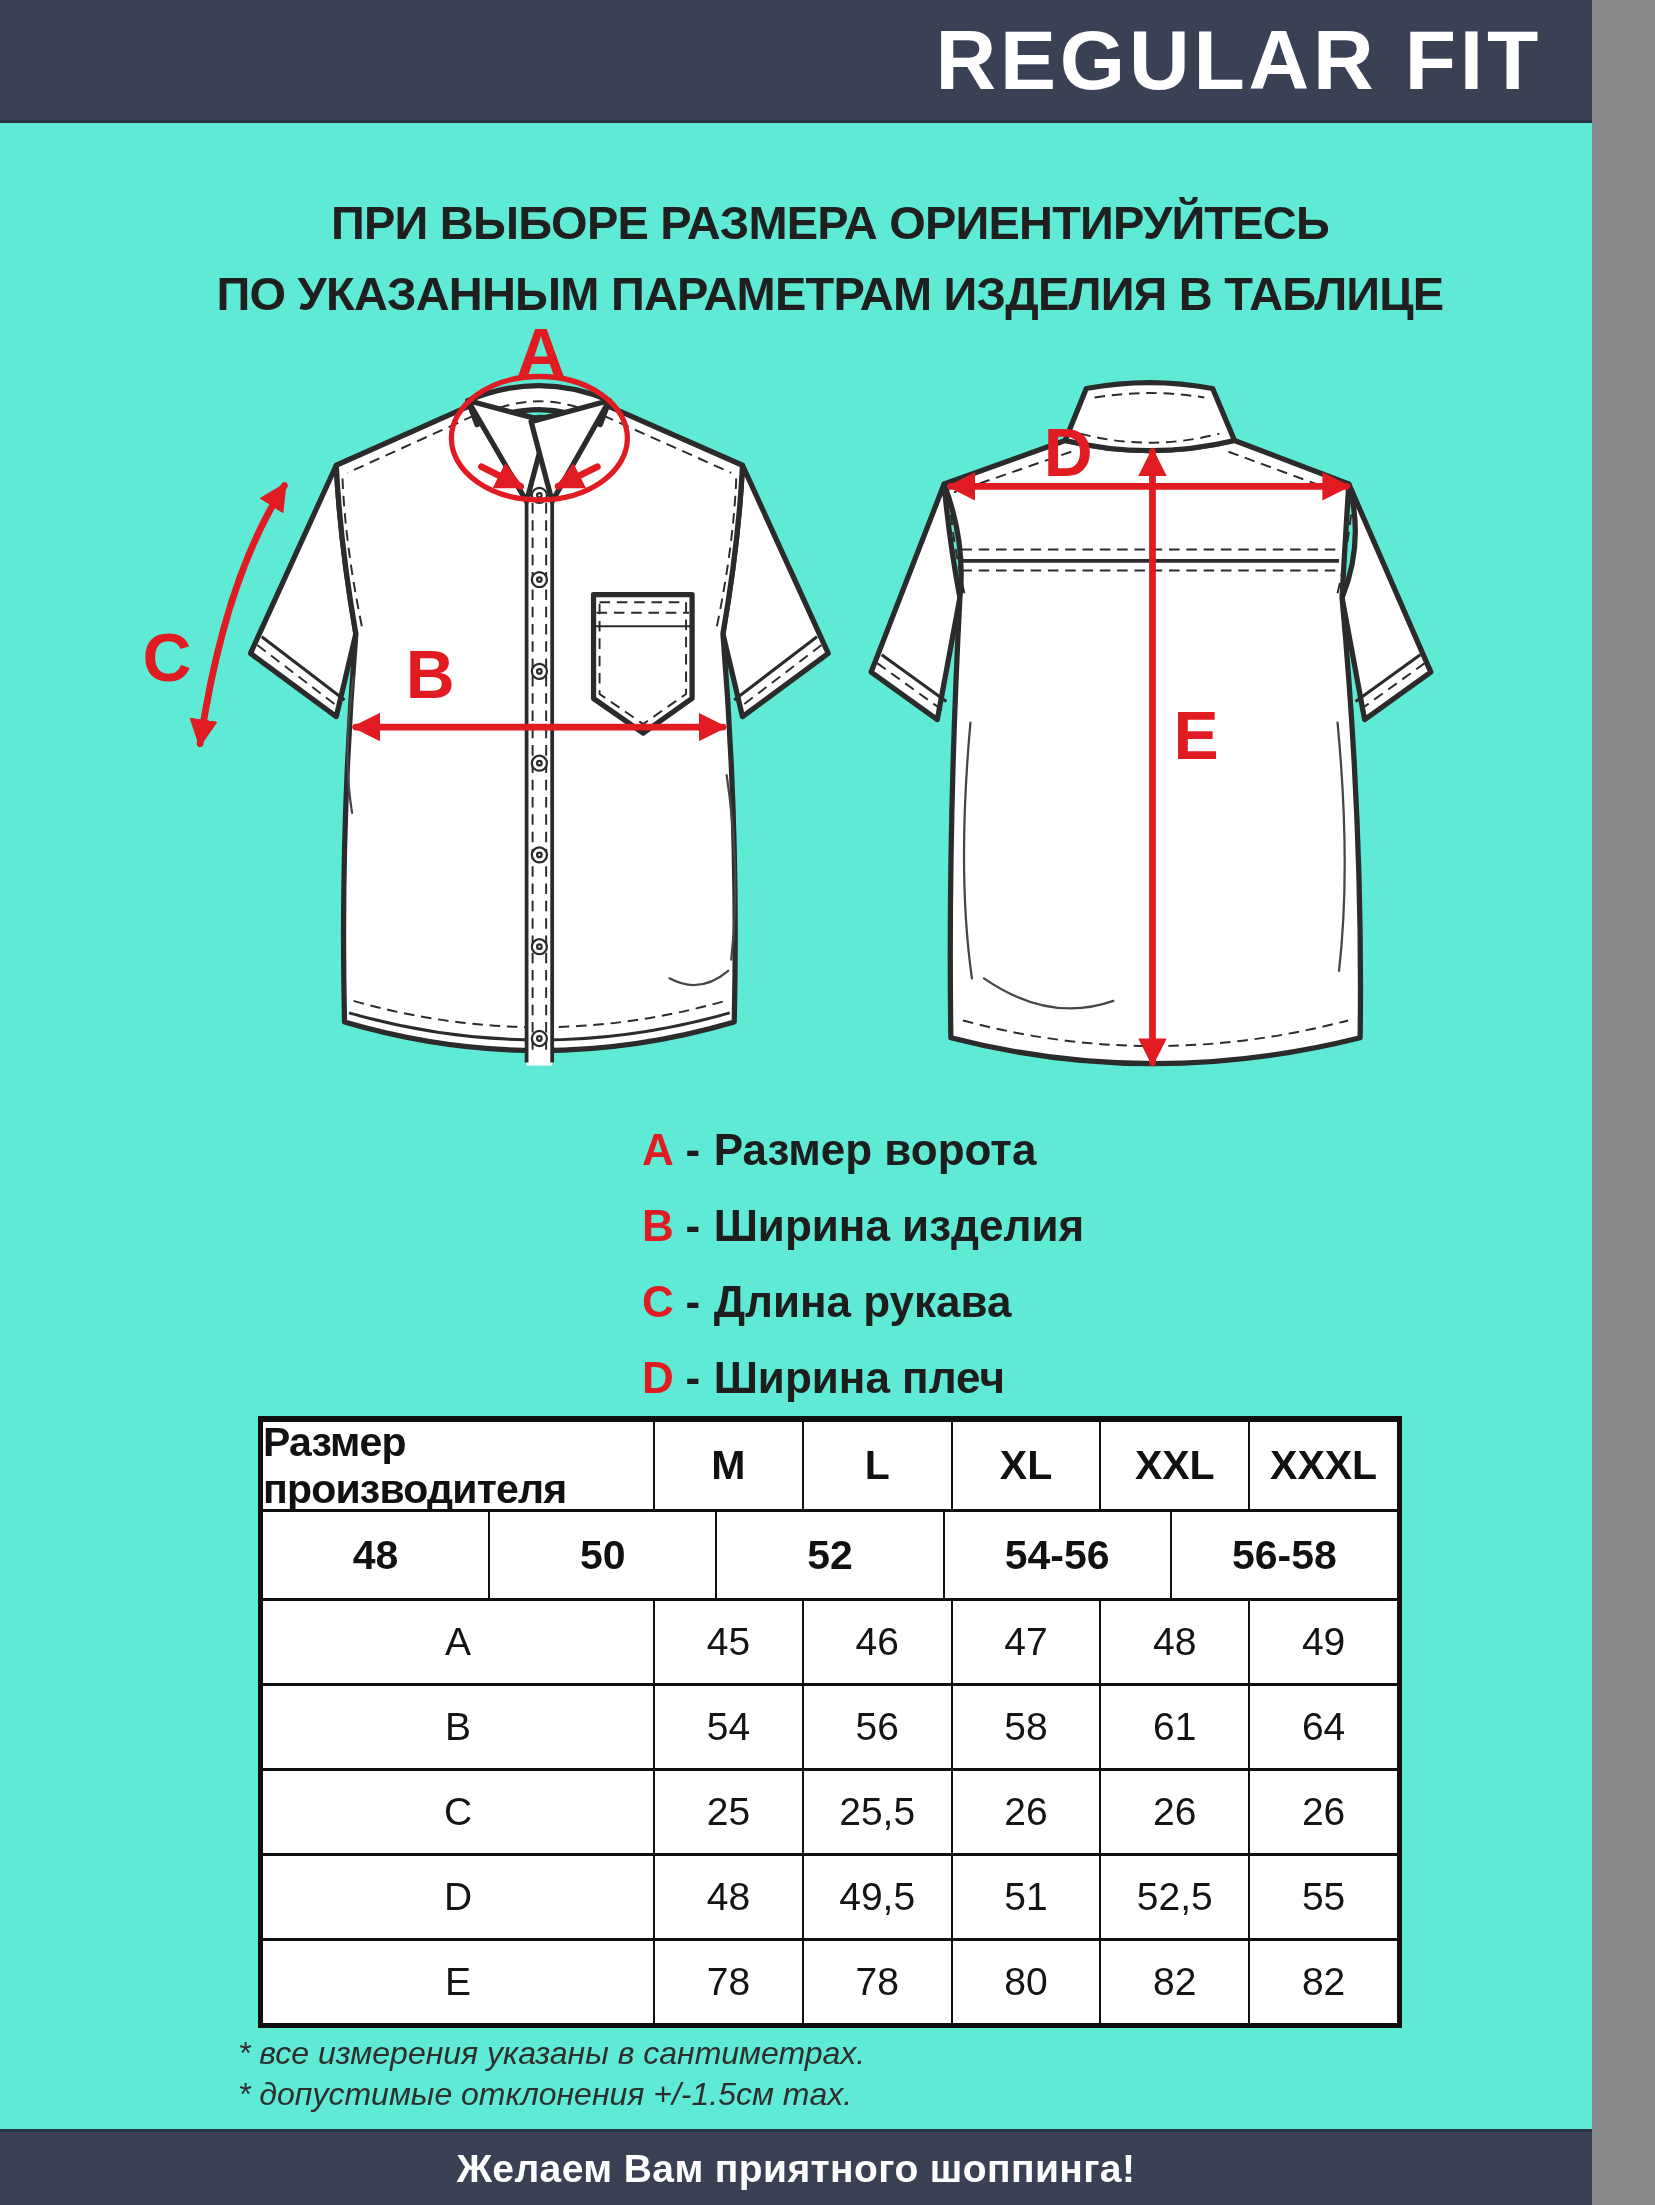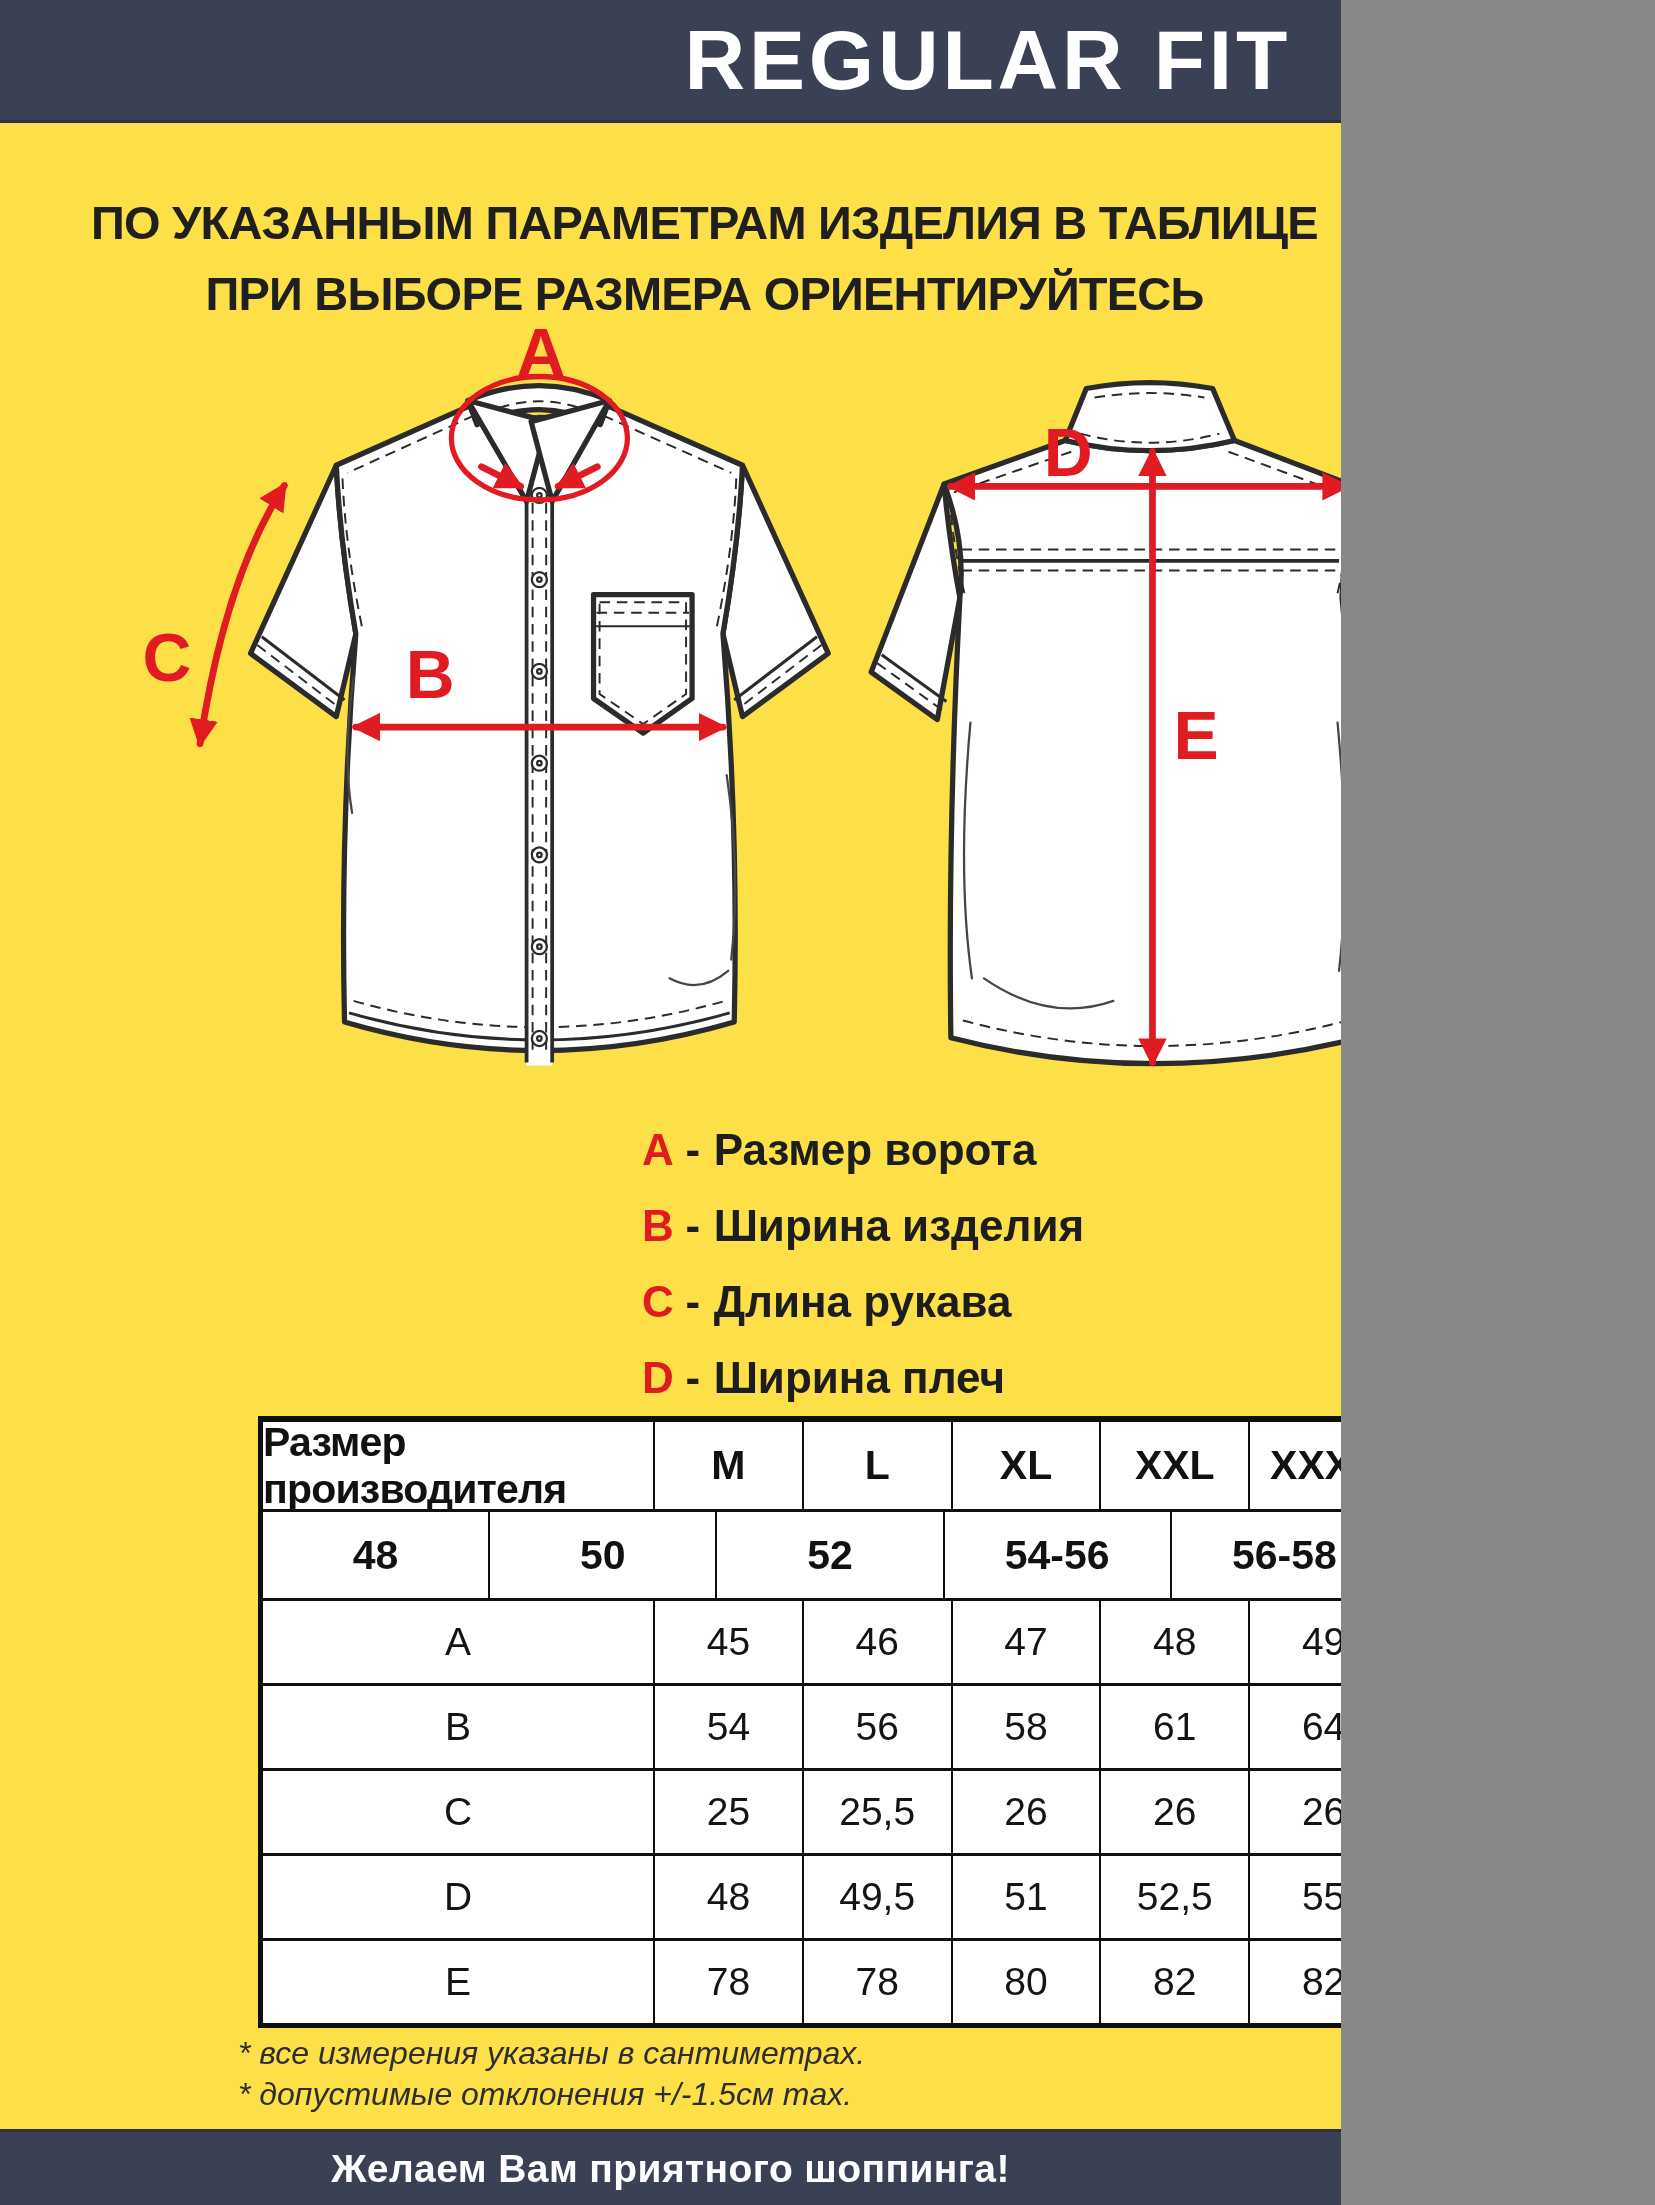--- a/index.html
+++ b/index.html
@@ -1,18 +1,18 @@
 <!DOCTYPE html>
 <html style="font-size:12px"><head>
 <meta charset="utf-8">
 <title>Size chart</title>
 <style>
   html,body{margin:0;padding:0;background:#888;}
   .page{
-    position:relative; width:1341px; height:2205px; background:#fde047;
+    position:relative; width:1592px; height:2205px; background:#5eead4;
     font-family:"Liberation Sans", sans-serif; overflow:hidden;
     --navy:#3a4154; --red:#e01b22; --ink:#262626; --line:#0f0f0f;
   }
   
   .topbar{
     position:absolute; top:0; left:0; width:100%; height:123px;
     background:var(--navy); border-bottom:3.8px solid #2b3244; box-sizing:border-box;
     display:flex; align-items:center; justify-content:flex-end;
   }
   .topbar-title{
@@ -72,22 +72,22 @@
 </head>
 <body>
 
 <div class="page" style="--navy: #3a4154; --red: #e01b22; --ink: #262626; --line: #0f0f0f;">
 
   <header class="topbar">
     <span class="topbar-title">REGULAR FIT</span>
   </header>
 
   <div class="intro">
+    <div>ПРИ ВЫБОРЕ РАЗМЕРА ОРИЕНТИРУЙТЕСЬ</div>
     <div>ПО УКАЗАННЫМ ПАРАМЕТРАМ ИЗДЕЛИЯ В ТАБЛИЦЕ</div>
-    <div>ПРИ ВЫБОРЕ РАЗМЕРА ОРИЕНТИРУЙТЕСЬ</div>
   </div>
 
   <svg class="diagram" width="1655" height="813" viewBox="0 0 2200 1080">
     <defs>
       <marker id="arr" viewBox="0 0 10 10" refX="8.5" refY="5" markerWidth="4.2" markerHeight="4.2" orient="auto-start-reverse">
         <path d="M0,0 L10,5 L0,10 Z" fill="#e01b22"></path>
       </marker>
     </defs>
 
     <g>

